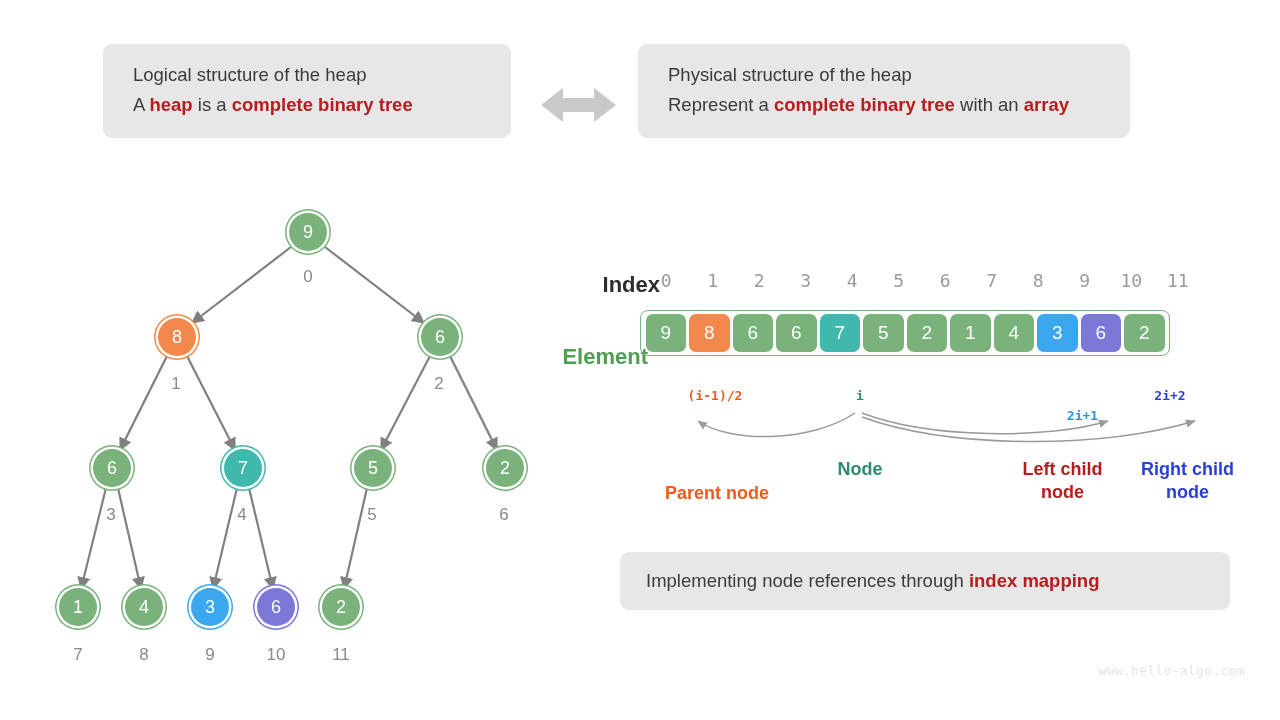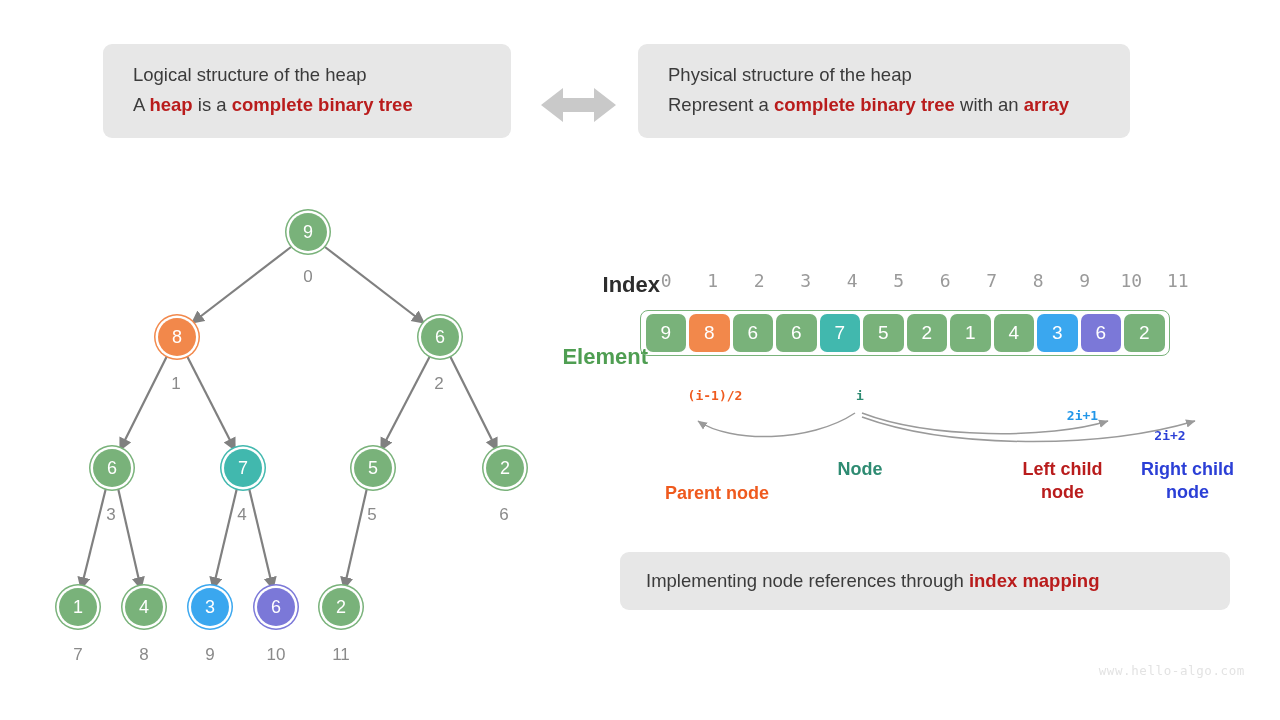--- a/index.html
+++ b/index.html
@@ -111,21 +111,21 @@
   .legend {
     position: absolute;
     font-size: 18px;
     font-weight: bold;
     text-align: center;
     line-height: 1.25;
   }
   #f-parent { left: 600px;  top: 388px; width: 230px; color: #ef5a1e; }
   #f-node   { left: 790px;  top: 388px; width: 140px; color: #2e8b72; }
   #f-left   { left: 1000px; top: 388px; width: 165px; color: #2196e8; margin-top: 20px; }
-  #f-right  { left: 1090px; top: 388px; width: 160px; color: #2b3fd6; margin-top: 40px; }
+  #f-right  { left: 1090px; top: 388px; width: 160px; color: #2b3fd6; }
 
   #l-parent { left: 602px;  top: 482px; width: 230px; color: #ef5a1e; }
   #l-node   { left: 790px;  top: 458px; width: 140px; color: #2e8b72; }
   #l-left   { left: 995px;  top: 458px; width: 135px; color: #b91c1c; }
   #l-right  { left: 1120px; top: 458px; width: 135px; color: #2b3fd6; }
 
   #curves { position: absolute; left: 600px; top: 405px; width: 660px; height: 55px; }
 
   
   #watermark {

